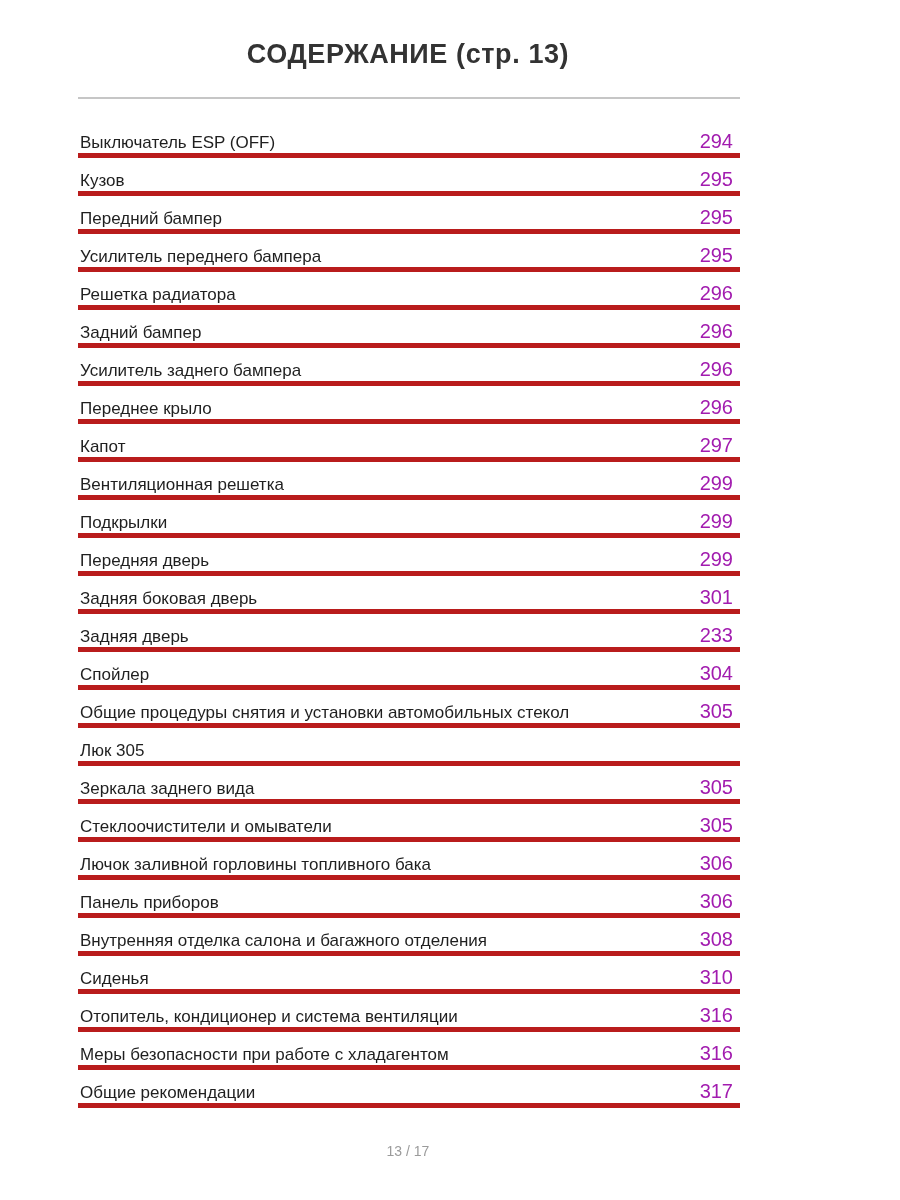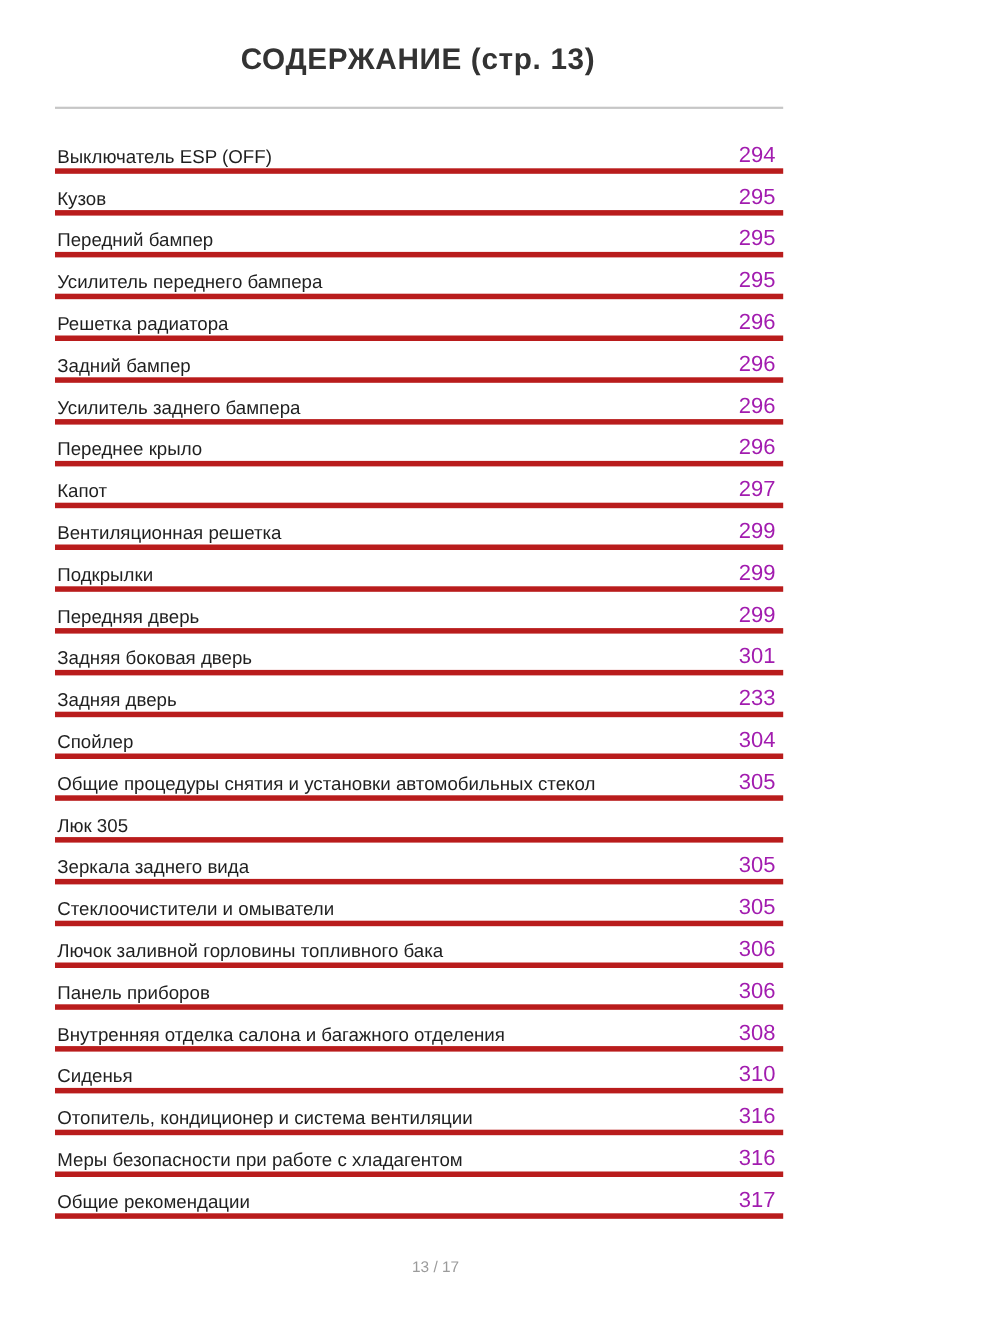--- a/index.html
+++ b/index.html
@@ -7,20 +7,21 @@
     padding: 0;
     background: #ffffff;
   }
   .page {
     position: relative;
     width: 760px;
     height: 1200px;
     background: #ffffff;
     overflow: hidden;
     font-family: "Liberation Sans", "DejaVu Sans", sans-serif;
+    margin-left: 28px;
   }
   .title {
     margin: 0;
     padding-top: 38px;
     text-align: center;
     font-size: 27px;
     line-height: 33px;
     font-weight: 700;
     letter-spacing: 0.6px;
     color: #333333;
@@ -47,21 +48,21 @@
     white-space: nowrap;
   }
   .toc-page {
     font-size: 20px;
     color: #a21caf;
     padding-right: 7px;
     white-space: nowrap;
   }
   .footer {
     position: absolute;
-    left: 16px;
+    left: 0;
     top: 1143px;
     width: 100%;
     text-align: center;
     font-size: 14px;
     color: #9b9b9b;
   }
 </style>
 </head>
 <body>
 

